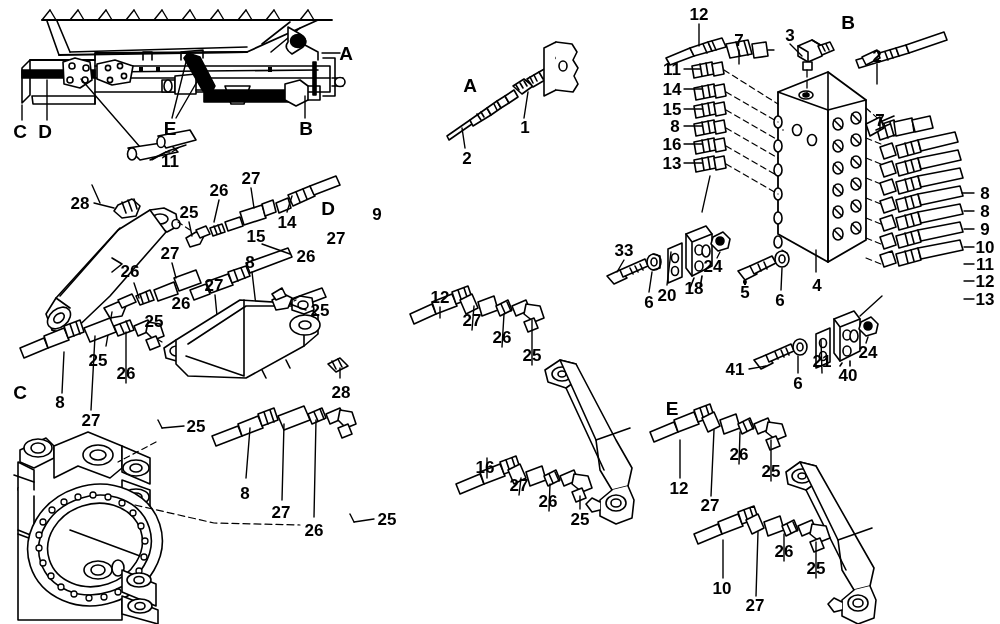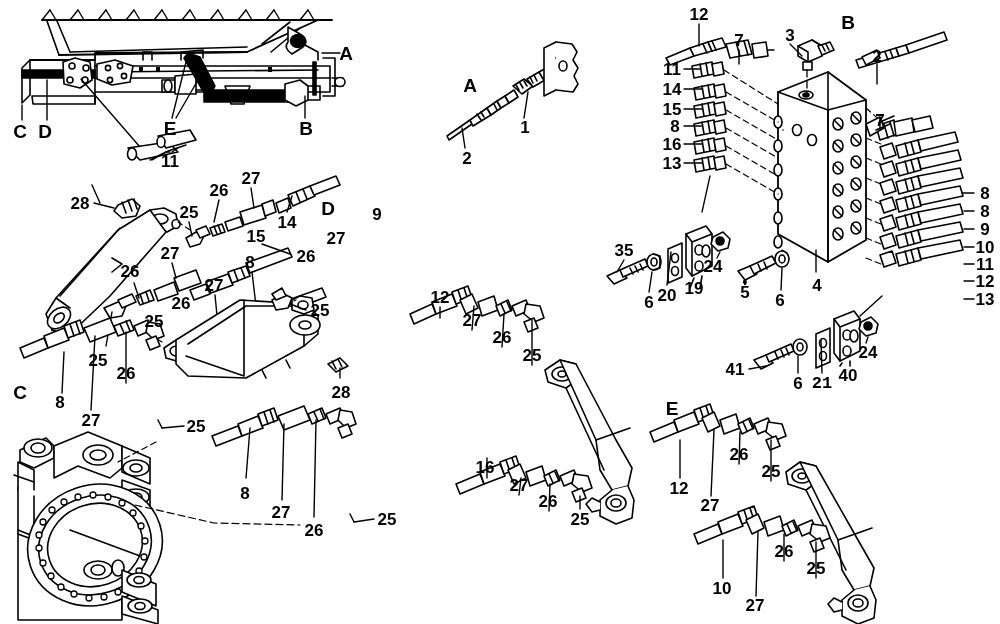--- a/index.html
+++ b/index.html
@@ -667,31 +667,31 @@
       <div class="lbl num" style="left: 672px; top: 144px;">16</div>
       <div class="lbl num" style="left: 672px; top: 163px;">13</div>
       <div class="lbl num" style="left: 880px; top: 120px;">7</div>
       <div class="lbl num" style="left: 985px; top: 193px;">8</div>
       <div class="lbl num" style="left: 985px; top: 211px;">8</div>
       <div class="lbl num" style="left: 985px; top: 229px;">9</div>
       <div class="lbl num" style="left: 985px; top: 247px;">10</div>
       <div class="lbl num" style="left: 985px; top: 264px;">11</div>
       <div class="lbl num" style="left: 985px; top: 281px;">12</div>
       <div class="lbl num" style="left: 985px; top: 299px;">13</div>
-      <div class="lbl num" style="left: 624px; top: 250px;">35</div>
+      <div class="lbl num" style="left: 624px; top: 250px;">33</div>
       <div class="lbl num" style="left: 649px; top: 302px;">6</div>
       <div class="lbl num" style="left: 667px; top: 295px;">20</div>
-      <div class="lbl num" style="left: 694px; top: 288px;">19</div>
+      <div class="lbl num" style="left: 694px; top: 288px;">18</div>
       <div class="lbl num" style="left: 713px; top: 266px;">24</div>
       <div class="lbl num" style="left: 745px; top: 292px;">5</div>
       <div class="lbl num" style="left: 780px; top: 300px;">6</div>
       <div class="lbl num" style="left: 817px; top: 285px;">4</div>
       <div class="lbl num" style="left: 735px; top: 369px;">41</div>
       <div class="lbl num" style="left: 798px; top: 383px;">6</div>
-      <div class="lbl num" style="left: 822px; top: 383px; font-family: Liberation Mono, monospace;">21</div>
+      <div class="lbl num" style="left: 822px; top: 361px;">21</div>
       <div class="lbl num" style="left: 848px; top: 375px;">40</div>
       <div class="lbl num" style="left: 868px; top: 352px;">24</div>
       <div class="lbl num" style="left: 80px; top: 203px;">28</div>
       <div class="lbl num" style="left: 219px; top: 190px;">26</div>
       <div class="lbl num" style="left: 251px; top: 178px;">27</div>
       <div class="lbl num" style="left: 287px; top: 222px;">14</div>
       <div class="lbl num" style="left: 189px; top: 212px;">25</div>
       <div class="lbl num" style="left: 256px; top: 236px;">15</div>
       <div class="lbl num" style="left: 377px; top: 214px;">9</div>
       <div class="lbl num" style="left: 336px; top: 238px;">27</div>

